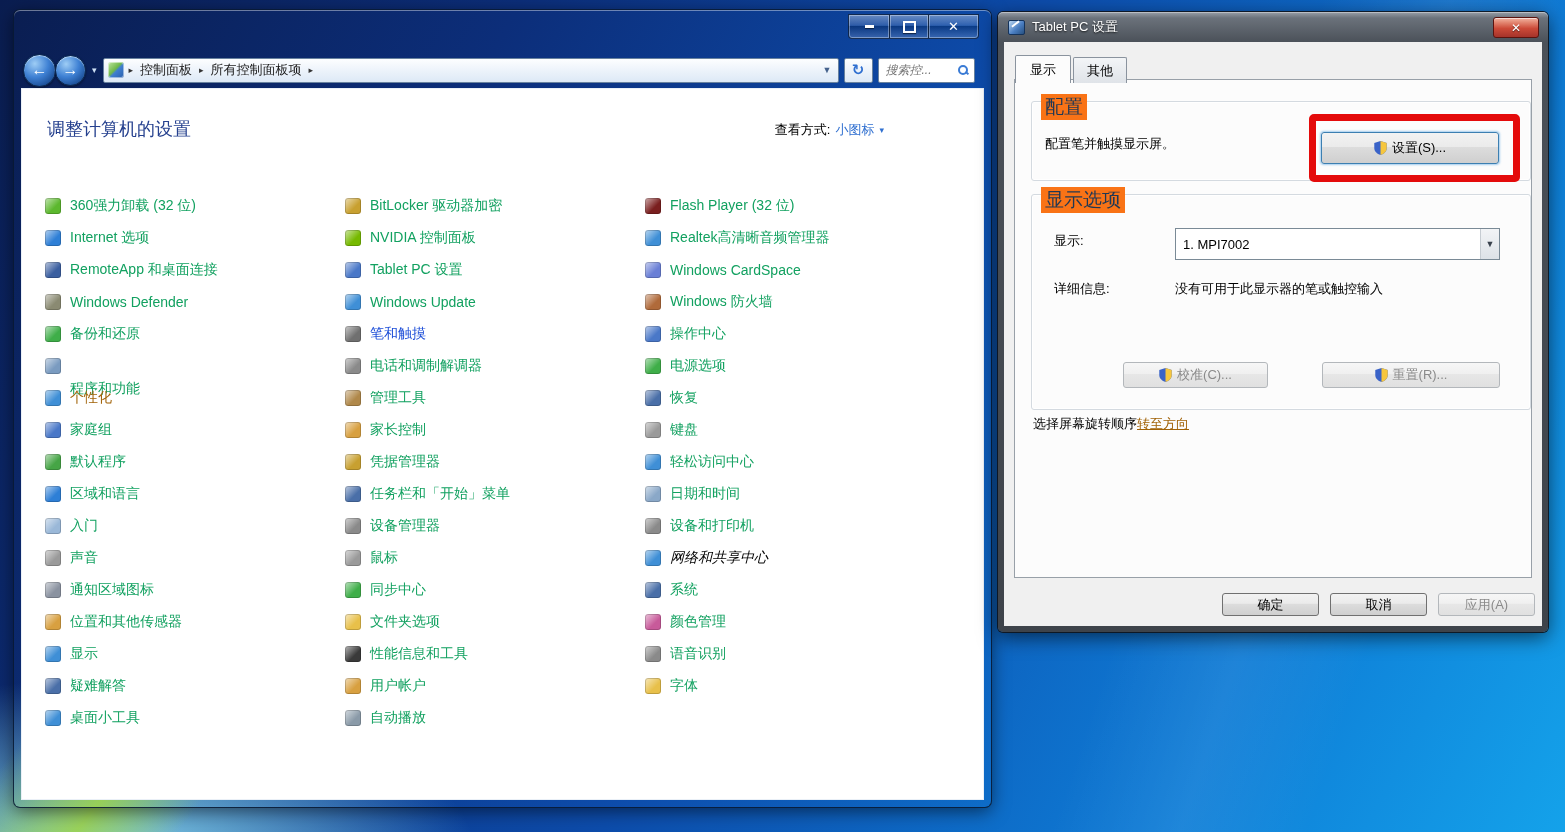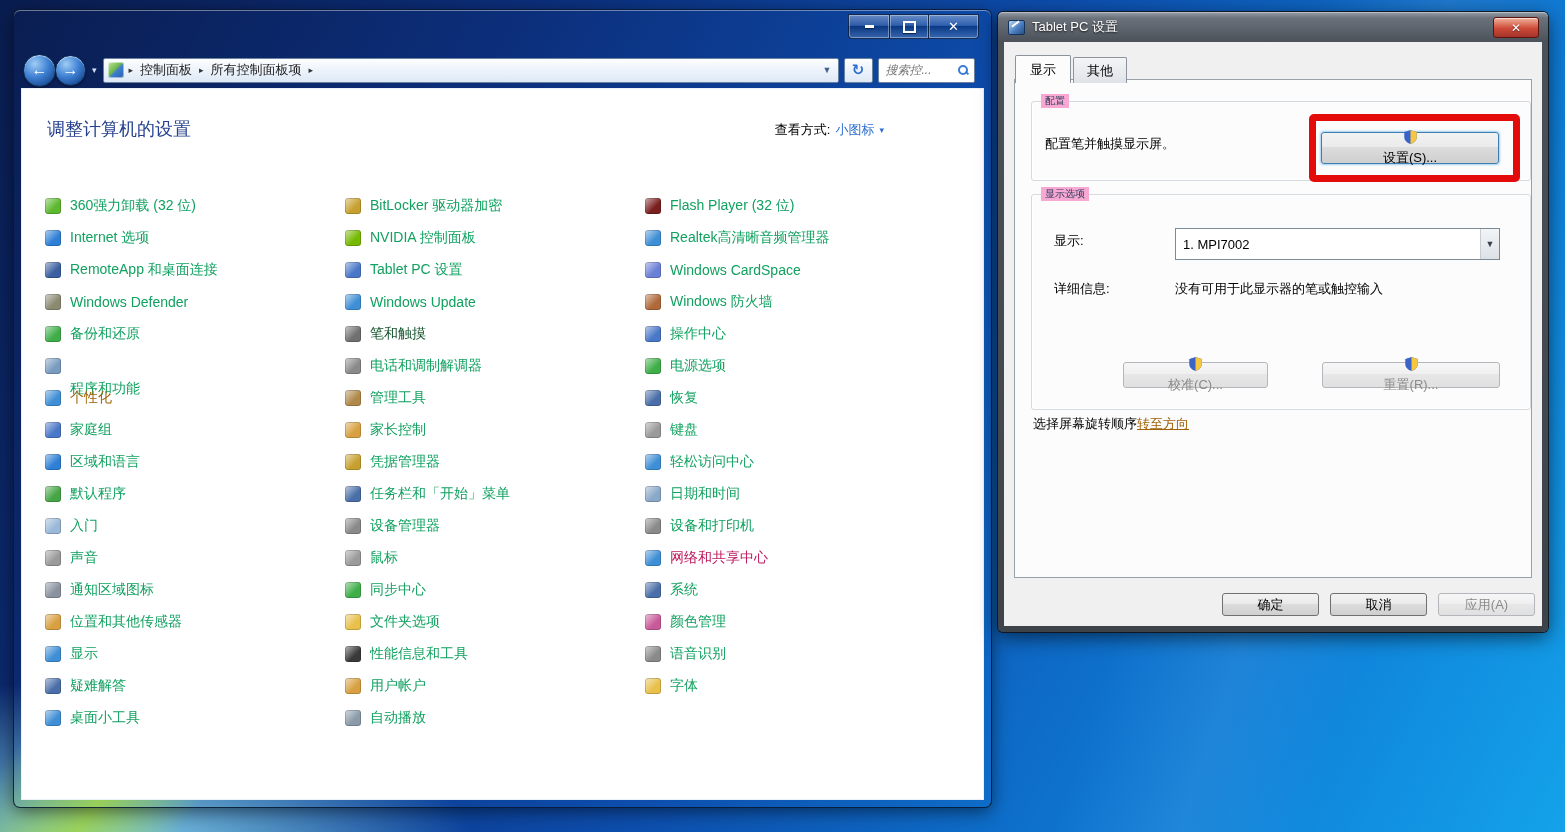--- a/index.html
+++ b/index.html
@@ -86,25 +86,25 @@
     background:linear-gradient(180deg,#f2b4a2 0%,#e2836e 25%,#cc4a38 55%,#a5332a 100%);
     box-shadow:inset 0 1px 0 rgba(255,255,255,.55);}
   .dlg-client{position:absolute;left:6px;right:6px;top:30px;bottom:6px;background:#f0f0f0;}
   .tabs{position:absolute;left:11px;top:15px;display:flex;z-index:3;}
   .tab{padding:4px 13px 3px;font-size:13px;color:#000;border:1px solid #8a939e;border-bottom:none;
     border-radius:2px 2px 0 0;background:linear-gradient(#f3f5f7,#dfe3e8);margin-right:2px;}
   .tab.active{background:#fcfcfc;padding:5px 14px 4px;margin-top:-2px;position:relative;z-index:4;}
   .tab-page{position:absolute;left:10px;right:10px;top:37px;bottom:48px;background:#fcfcfc;
     border:1px solid #98a0a8;}
   .grp{position:absolute;border:1px solid #d4dae0;border-radius:3px;box-shadow:inset 0 0 0 1px #fff;}
-  .grp-label{position:absolute;top:-8px;left:9px;background:#f9a8d4;padding:0 4px;font-size:10px;color:#1f3855;text-align:right;}
+  .grp-label{position:absolute;top:-8px;left:9px;background:#f97316;padding:0 4px;font-size:19px;color:#1f3855;text-align:right;}
   .txt{font-size:13px;color:#000;}
   .btn{box-sizing:border-box;border:1px solid #707070;border-radius:3px;font-size:13px;color:#000;
     display:flex;align-items:center;justify-content:center;gap:5px;font-family:inherit;
-    background:linear-gradient(180deg,#f2f2f2 0%,#ebebeb 45%,#dddddd 46%,#cfcfcf 100%);flex-direction:column;}
+    background:linear-gradient(180deg,#f2f2f2 0%,#ebebeb 45%,#dddddd 46%,#cfcfcf 100%);}
   .btn.default{border-color:#3c7fb1;box-shadow:0 0 2px 1px rgba(125,185,232,.7);}
   .btn.disabled{border-color:#b3b7bb;color:#8a8a8a;
     background:linear-gradient(180deg,#f6f6f6 0%,#f0f0f0 45%,#e7e7e7 46%,#e0e0e0 100%);}
   .combo{position:absolute;box-sizing:border-box;border:1px solid #7a8a96;background:#fff;
     display:flex;align-items:center;font-size:13px;color:#000;}
   .combo .combo-text{flex:1;padding:0 7px;}
   .combo .combo-arrow{width:18px;height:100%;display:flex;align-items:center;justify-content:center;
     font-size:9px;color:#39424d;background:linear-gradient(180deg,#f2f4f6,#dde2e7);border-left:1px solid #c6ccd2;}
   .link{color:#a16207;text-decoration:underline;}
   .highlight-red{position:absolute;box-sizing:border-box;border:7px solid #e40b0b;border-radius:5px;z-index:5;}
@@ -194,28 +194,28 @@
             </div>
             <div class="cp-item">
               <span class="cp-ic" style="background: linear-gradient(135deg, rgba(255, 255, 255, 0.65), rgba(255, 255, 255, 0) 60%) rgb(63, 143, 214);"></span>
               <span class="cp-label" style="color: #a16207;">个性化</span>
             </div>
             <div class="cp-item">
               <span class="cp-ic" style="background: linear-gradient(135deg, rgba(255, 255, 255, 0.65), rgba(255, 255, 255, 0) 60%) rgb(74, 120, 200);"></span>
               <span class="cp-label" style="color: rgb(18, 161, 96);">家庭组</span>
             </div>
             <div class="cp-item">
+              <span class="cp-ic" style="background: linear-gradient(135deg, rgba(255, 255, 255, 0.65), rgba(255, 255, 255, 0) 60%) rgb(70, 165, 70);"></span>
+              <span class="cp-label" style="color: rgb(18, 161, 96);">默认程序</span>
+            </div>
+            <div class="cp-item">
               <span class="cp-ic" style="background: linear-gradient(135deg, rgba(255, 255, 255, 0.65), rgba(255, 255, 255, 0) 60%) rgb(46, 127, 214);"></span>
               <span class="cp-label" style="color: rgb(18, 161, 96);">区域和语言</span>
             </div>
             <div class="cp-item">
-              <span class="cp-ic" style="background: linear-gradient(135deg, rgba(255, 255, 255, 0.65), rgba(255, 255, 255, 0) 60%) rgb(70, 165, 70);"></span>
-              <span class="cp-label" style="color: rgb(18, 161, 96);">默认程序</span>
-            </div>
-            <div class="cp-item">
               <span class="cp-ic" style="background: linear-gradient(135deg, rgba(255, 255, 255, 0.65), rgba(255, 255, 255, 0) 60%) rgb(154, 184, 216);"></span>
               <span class="cp-label" style="color: rgb(18, 161, 96);">入门</span>
             </div>
             <div class="cp-item">
               <span class="cp-ic" style="background: linear-gradient(135deg, rgba(255, 255, 255, 0.65), rgba(255, 255, 255, 0) 60%) rgb(154, 154, 154);"></span>
               <span class="cp-label" style="color: rgb(18, 161, 96);">声音</span>
             </div>
             <div class="cp-item">
               <span class="cp-ic" style="background: linear-gradient(135deg, rgba(255, 255, 255, 0.65), rgba(255, 255, 255, 0) 60%) rgb(138, 146, 160);"></span>
               <span class="cp-label" style="color: rgb(18, 161, 96);">通知区域图标</span>
@@ -249,21 +249,21 @@
             <div class="cp-item">
               <span class="cp-ic" style="background: linear-gradient(135deg, rgba(255, 255, 255, 0.65), rgba(255, 255, 255, 0) 60%) rgb(74, 120, 200);"></span>
               <span class="cp-label" style="color: rgb(18, 161, 96);">Tablet PC 设置</span>
             </div>
             <div class="cp-item">
               <span class="cp-ic" style="background: linear-gradient(135deg, rgba(255, 255, 255, 0.65), rgba(255, 255, 255, 0) 60%) rgb(63, 143, 214);"></span>
               <span class="cp-label" style="color: rgb(18, 161, 96);">Windows Update</span>
             </div>
             <div class="cp-item">
               <span class="cp-ic" style="background: linear-gradient(135deg, rgba(255, 255, 255, 0.65), rgba(255, 255, 255, 0) 60%) rgb(112, 112, 112);"></span>
-              <span class="cp-label" style="color: #14532d;">笔和触摸</span>
+              <span class="cp-label" style="color: #1d4ed8;">笔和触摸</span>
             </div>
             <div class="cp-item">
               <span class="cp-ic" style="background: linear-gradient(135deg, rgba(255, 255, 255, 0.65), rgba(255, 255, 255, 0) 60%) rgb(138, 138, 138);"></span>
               <span class="cp-label" style="color: rgb(18, 161, 96);">电话和调制解调器</span>
             </div>
             <div class="cp-item">
               <span class="cp-ic" style="background: linear-gradient(135deg, rgba(255, 255, 255, 0.65), rgba(255, 255, 255, 0) 60%) rgb(176, 136, 74);"></span>
               <span class="cp-label" style="color: rgb(18, 161, 96);">管理工具</span>
             </div>
             <div class="cp-item">
@@ -347,21 +347,21 @@
             <div class="cp-item">
               <span class="cp-ic" style="background: linear-gradient(135deg, rgba(255, 255, 255, 0.65), rgba(255, 255, 255, 0) 60%) rgb(138, 168, 200);"></span>
               <span class="cp-label" style="color: rgb(18, 161, 96);">日期和时间</span>
             </div>
             <div class="cp-item">
               <span class="cp-ic" style="background: linear-gradient(135deg, rgba(255, 255, 255, 0.65), rgba(255, 255, 255, 0) 60%) rgb(138, 138, 138);"></span>
               <span class="cp-label" style="color: rgb(18, 161, 96);">设备和打印机</span>
             </div>
             <div class="cp-item">
               <span class="cp-ic" style="background: linear-gradient(135deg, rgba(255, 255, 255, 0.65), rgba(255, 255, 255, 0) 60%) rgb(63, 143, 214);"></span>
-              <span class="cp-label" style="color: #be185d;">网络和共享中心</span>
+              <span class="cp-label" style="color: #000000; font-style: italic;">网络和共享中心</span>
             </div>
             <div class="cp-item">
               <span class="cp-ic" style="background: linear-gradient(135deg, rgba(255, 255, 255, 0.65), rgba(255, 255, 255, 0) 60%) rgb(74, 111, 168);"></span>
               <span class="cp-label" style="color: rgb(18, 161, 96);">系统</span>
             </div>
             <div class="cp-item">
               <span class="cp-ic" style="background: linear-gradient(135deg, rgba(255, 255, 255, 0.65), rgba(255, 255, 255, 0) 60%) rgb(200, 90, 154);"></span>
               <span class="cp-label" style="color: rgb(18, 161, 96);">颜色管理</span>
             </div>
             <div class="cp-item">

